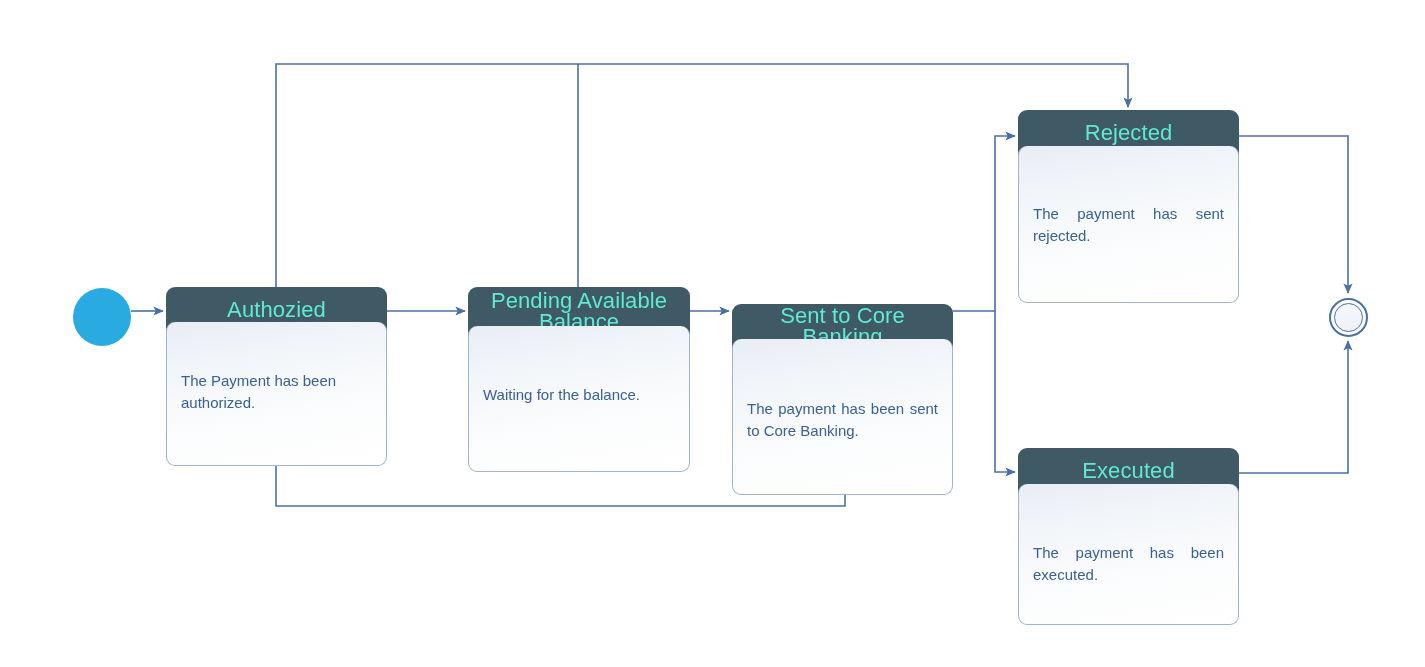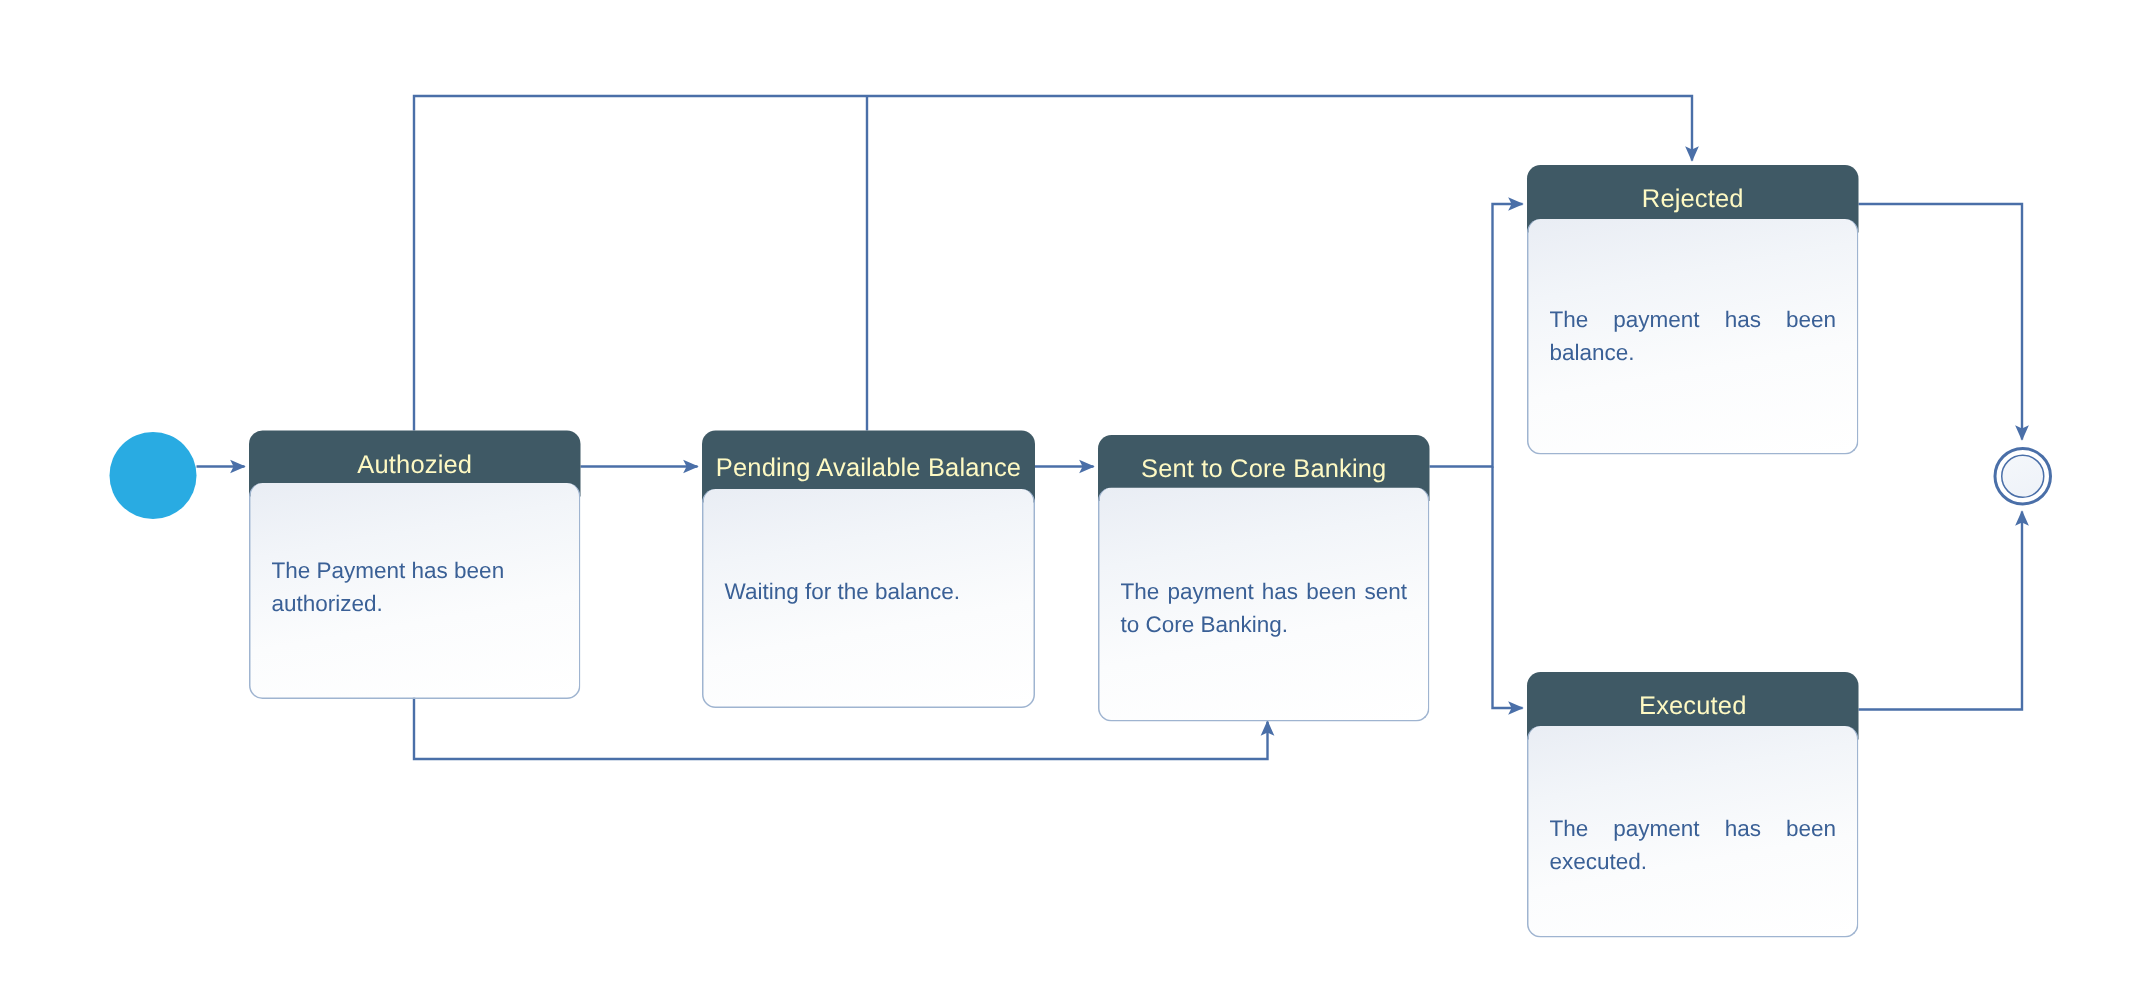--- a/index.html
+++ b/index.html
@@ -30,27 +30,27 @@
   .state-node {
     position: absolute;
     box-sizing: border-box;
     z-index: 3;
   }
   .state-header {
     position: relative;
     box-sizing: border-box;
     width: 100%;
     background: #3f5965;
-    color: #fef9c3;
+    color: #5eead4;
     border-radius: 9px 9px 0 0;
     display: flex;
     align-items: center;
     justify-content: center;
     text-align: center;
-    font-size: 17px;
+    font-size: 22px;
     line-height: 21px;
     letter-spacing: 0.1px;
     padding: 0 8px;
   }
   .state-body {
     position: relative;
     box-sizing: border-box;
     width: 100%;
     border: 1px solid #9fb4d0;
     border-top: none;
@@ -135,28 +135,28 @@
   <div class="state-node" id="state-pending" style="left:468px; top:287px; width:222px; height:185px;">
     <div class="state-header" style="height:48px;">Pending Available Balance</div>
     <div class="state-body ta-left" style="height:146px; padding-top:58px;">Waiting for the balance.</div>
   </div>
 
   <div class="state-node" id="state-authorized" style="left:166px; top:287px; width:221px; height:179px;">
     <div class="state-header" style="height:44px;">Authozied</div>
     <div class="state-body ta-left" style="height:144px;">The Payment has been authorized.</div>
   </div>
 
-  <div class="state-node" id="state-sent" style="left:732px; top:290px; width:221px; height:191px;">
+  <div class="state-node" id="state-sent" style="left:732px; top:304px; width:221px; height:191px;">
     <div class="state-header" style="height:44px;">Sent to Core Banking</div>
     <div class="state-body" style="height:156px; padding-top:59px;">The payment has been sent to Core Banking.</div>
   </div>
 
   <div class="state-node" id="state-rejected" style="left:1018px; top:110px; width:221px; height:193px;">
     <div class="state-header" style="height:45px;">Rejected</div>
-    <div class="state-body" style="height:157px; padding-top:57px;">The payment has been balance.</div>
+    <div class="state-body" style="height:157px; padding-top:57px;">The payment has sent rejected.</div>
   </div>
 
   <div class="state-node" id="state-executed" style="left:1018px; top:448px; width:221px; height:143px;">
     <div class="state-header" style="height:45px;">Executed</div>
     <div class="state-body" style="height:141px; padding-top:58px;">The payment has been executed.</div>
   </div>
 
   <div id="final-state" style="left:1329px; top:298px; width:39px; height:39px;">
     <div class="final-inner"></div>
   </div>

